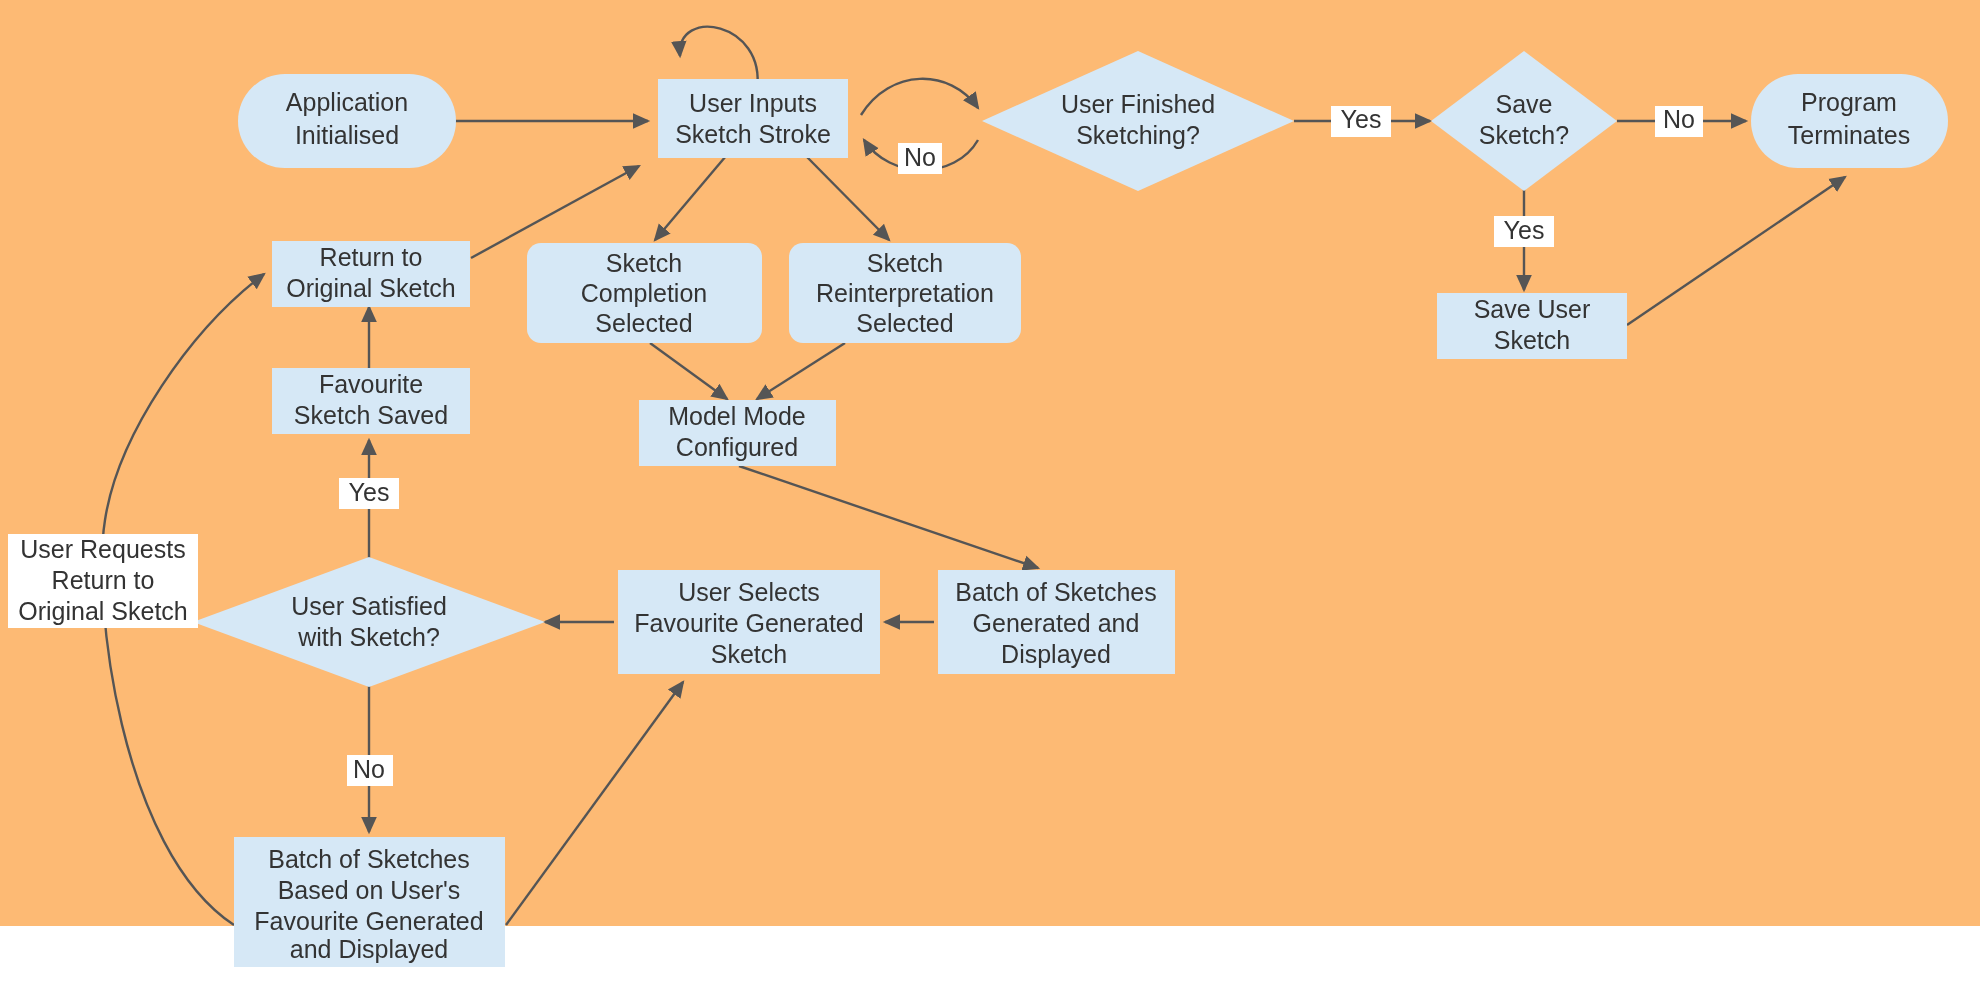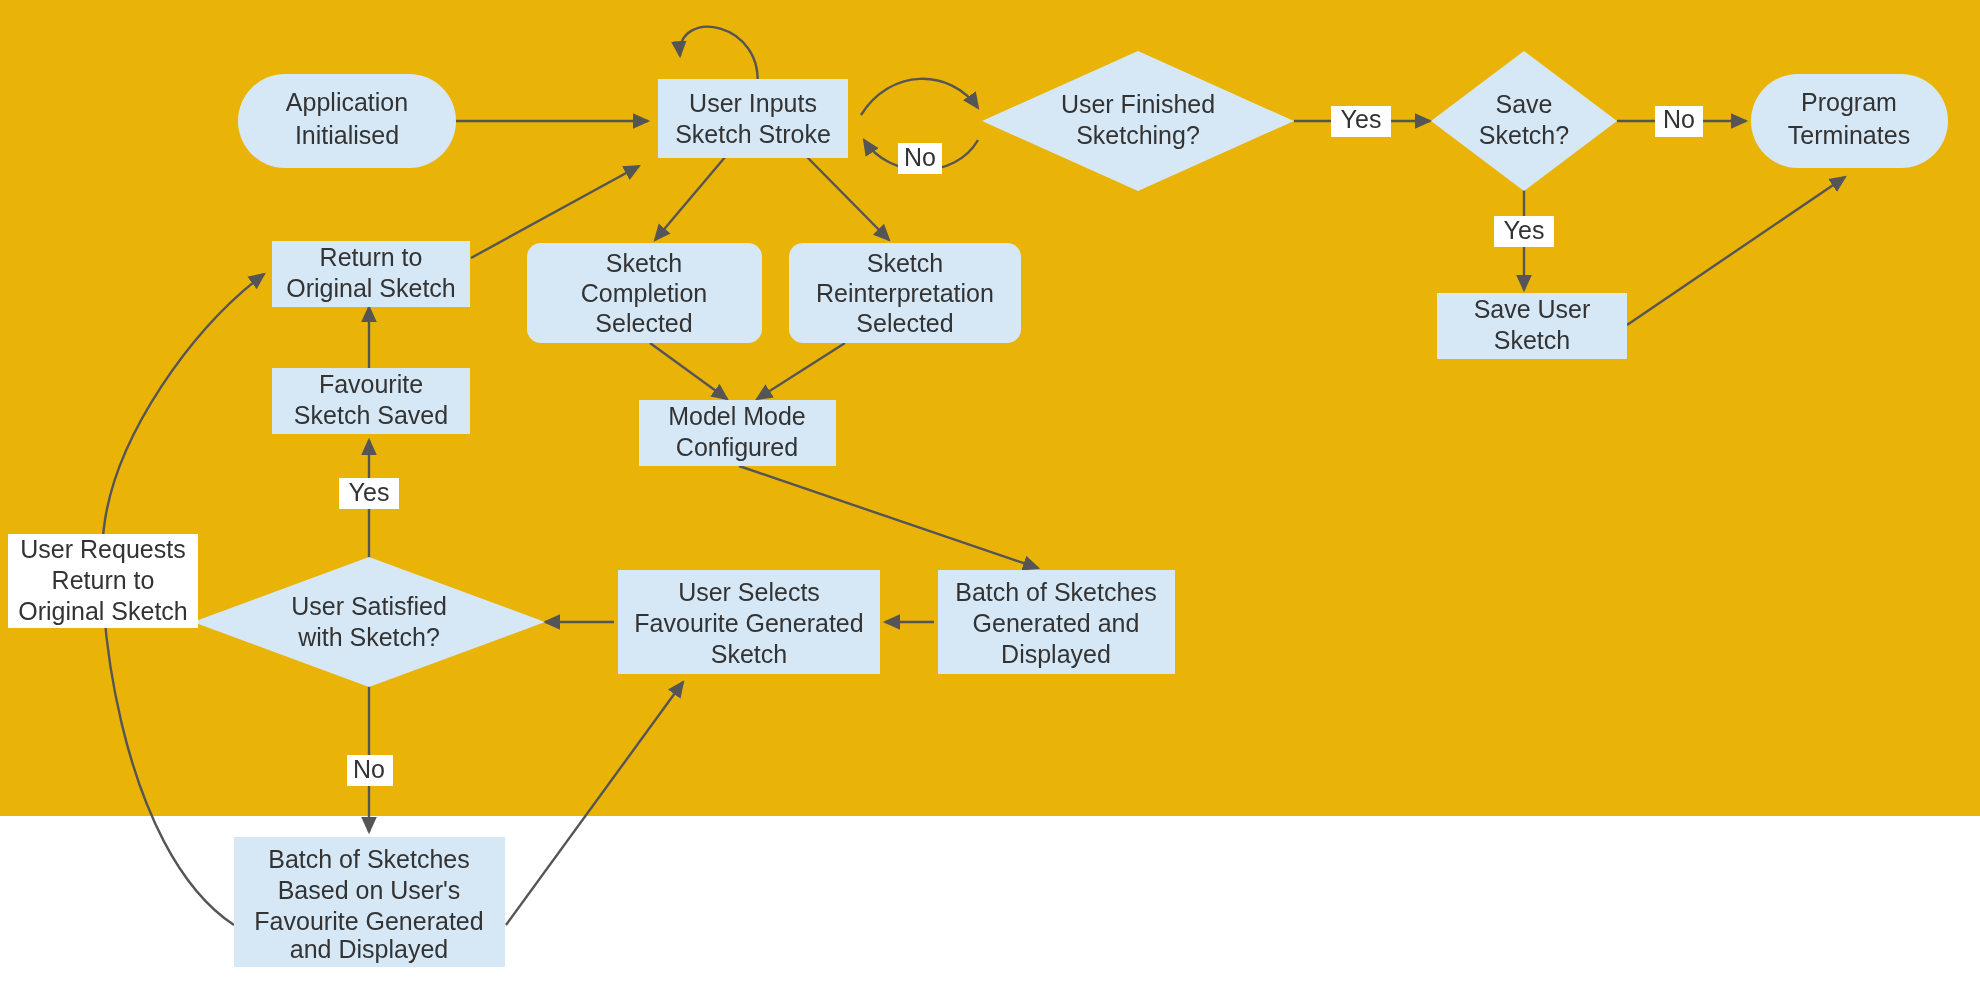--- a/index.html
+++ b/index.html
@@ -9,22 +9,22 @@
   }
   body {
     width: 1980px;
     height: 1006px;
     overflow: hidden;
     font-family: "Liberation Sans", sans-serif;
   }
   #diagram-root {
     position: relative;
     width: 1980px;
-    height: 816px;
-    background: #eab308;
+    height: 926px;
+    background: #fdba74;
   }
   svg#flowchart {
     display: block;
     width: 1980px;
     height: 1006px;
   }
   .node-shape {
     fill: #d6e8f6;
     stroke: none;
   }

